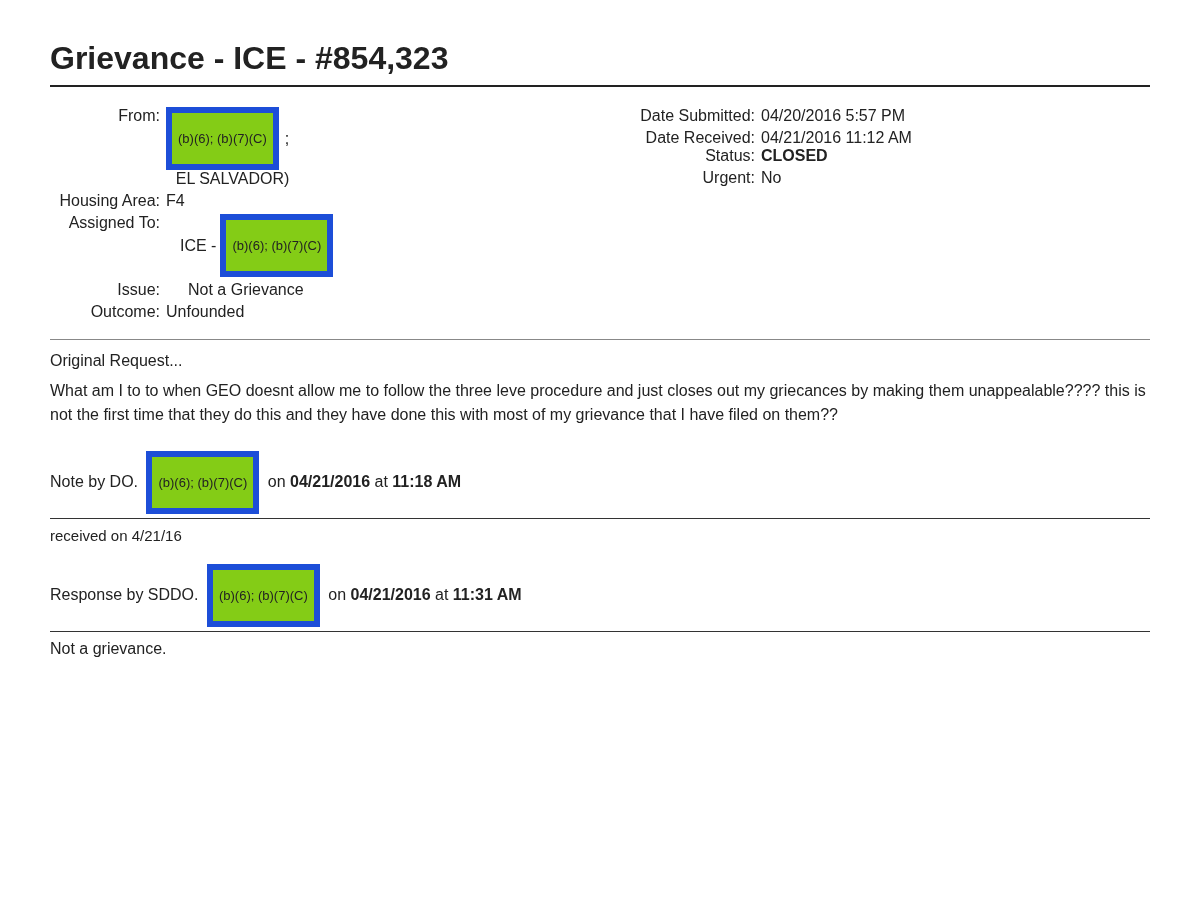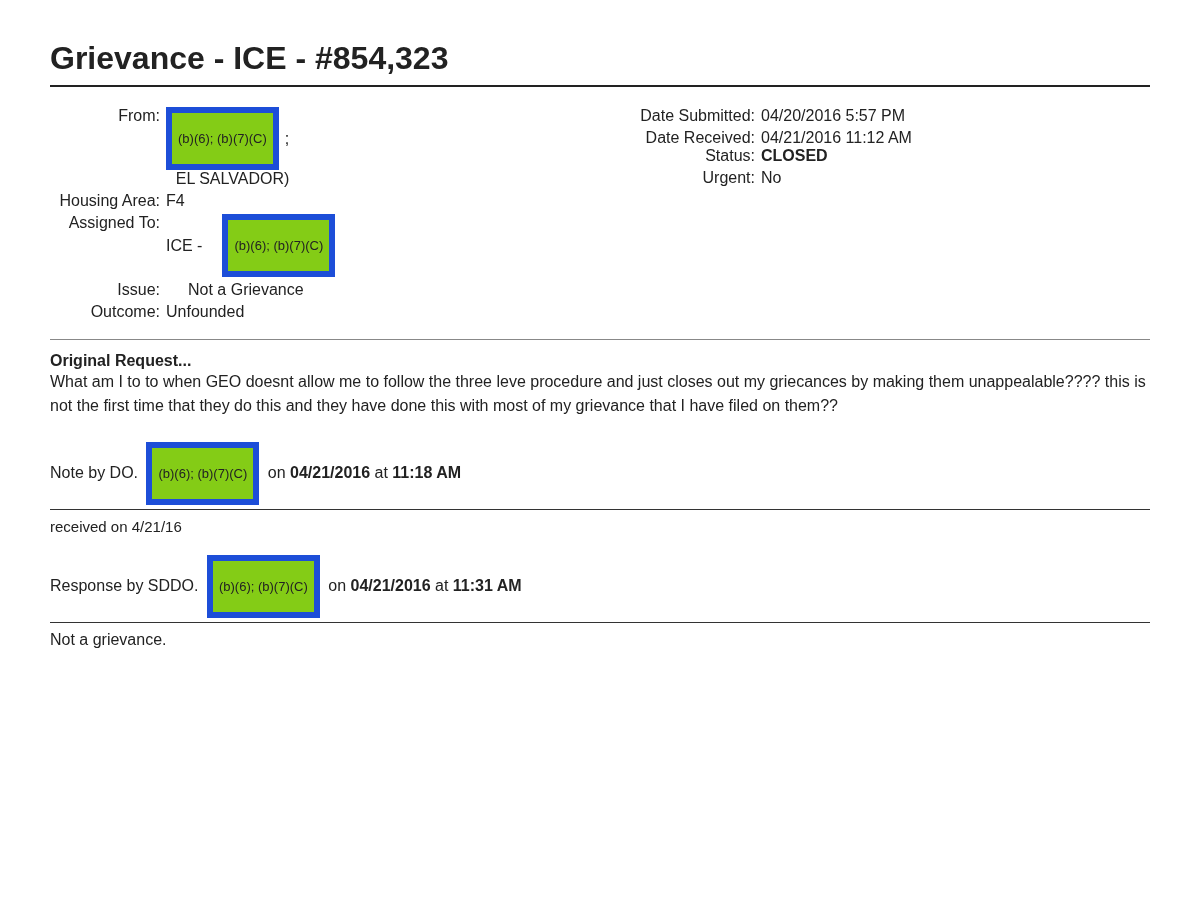--- a/index.html
+++ b/index.html
@@ -72,22 +72,22 @@
     }
     .section-header {
       font-size: 16px;
       margin-bottom: 4px;
     }
     .request-section {
       margin-bottom: 18px;
     }
     .original-request-label {
       font-size: 16px;
-      font-weight: bold;
-      margin-bottom: 0;
+      font-weight: normal;
+      margin-bottom: 9px;
     }
     .request-text {
       font-size: 16px;
       line-height: 1.5;
     }
     .note-section {
       margin-top: 24px;
       margin-bottom: 10px;
     }
     .note-header {
@@ -107,21 +107,22 @@
       border-bottom: 1px solid #333;
       padding-bottom: 4px;
       margin-bottom: 8px;
     }
     .response-text {
       font-size: 16px;
     }
     .assigned-row {
       display: flex;
       align-items: center;
-      gap: 20px;
+      gap: 4px;
+      margin-left: 14px;
     }
   </style>
 </head>
 <body>
 
 <h1 class="page-title">Grievance - ICE - #854,323</h1>
 <hr class="title-divider">
 
 <div class="info-grid">
 

